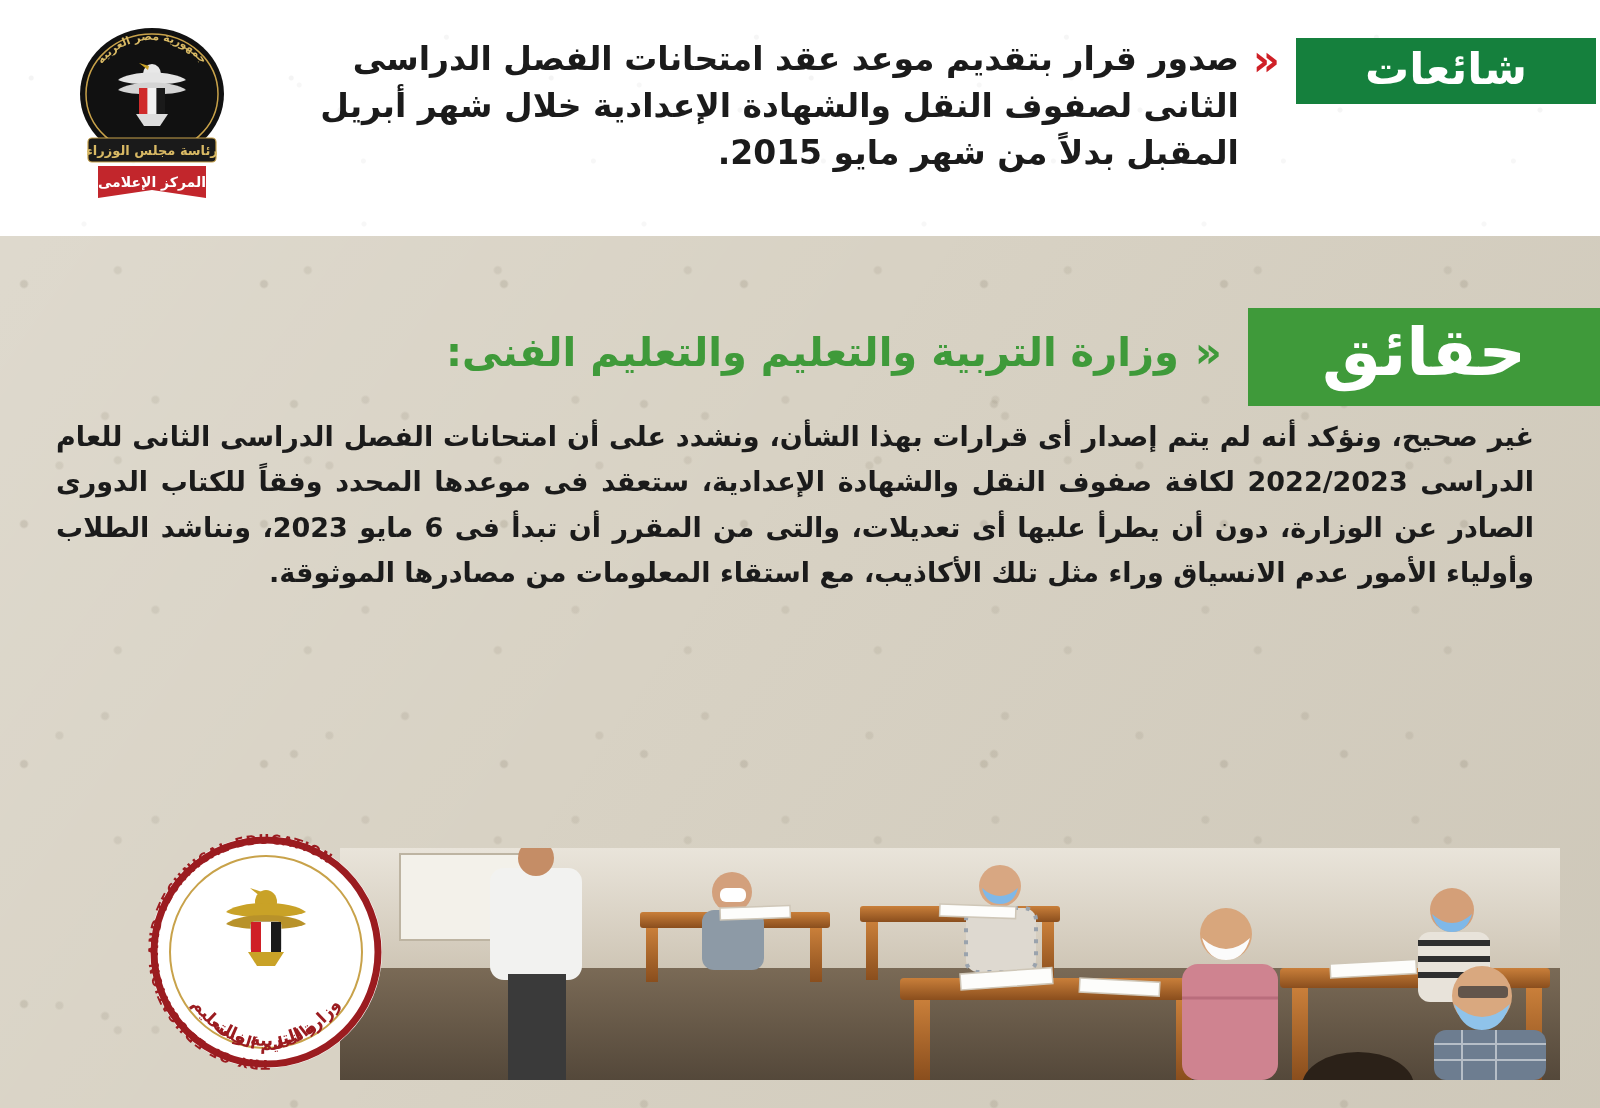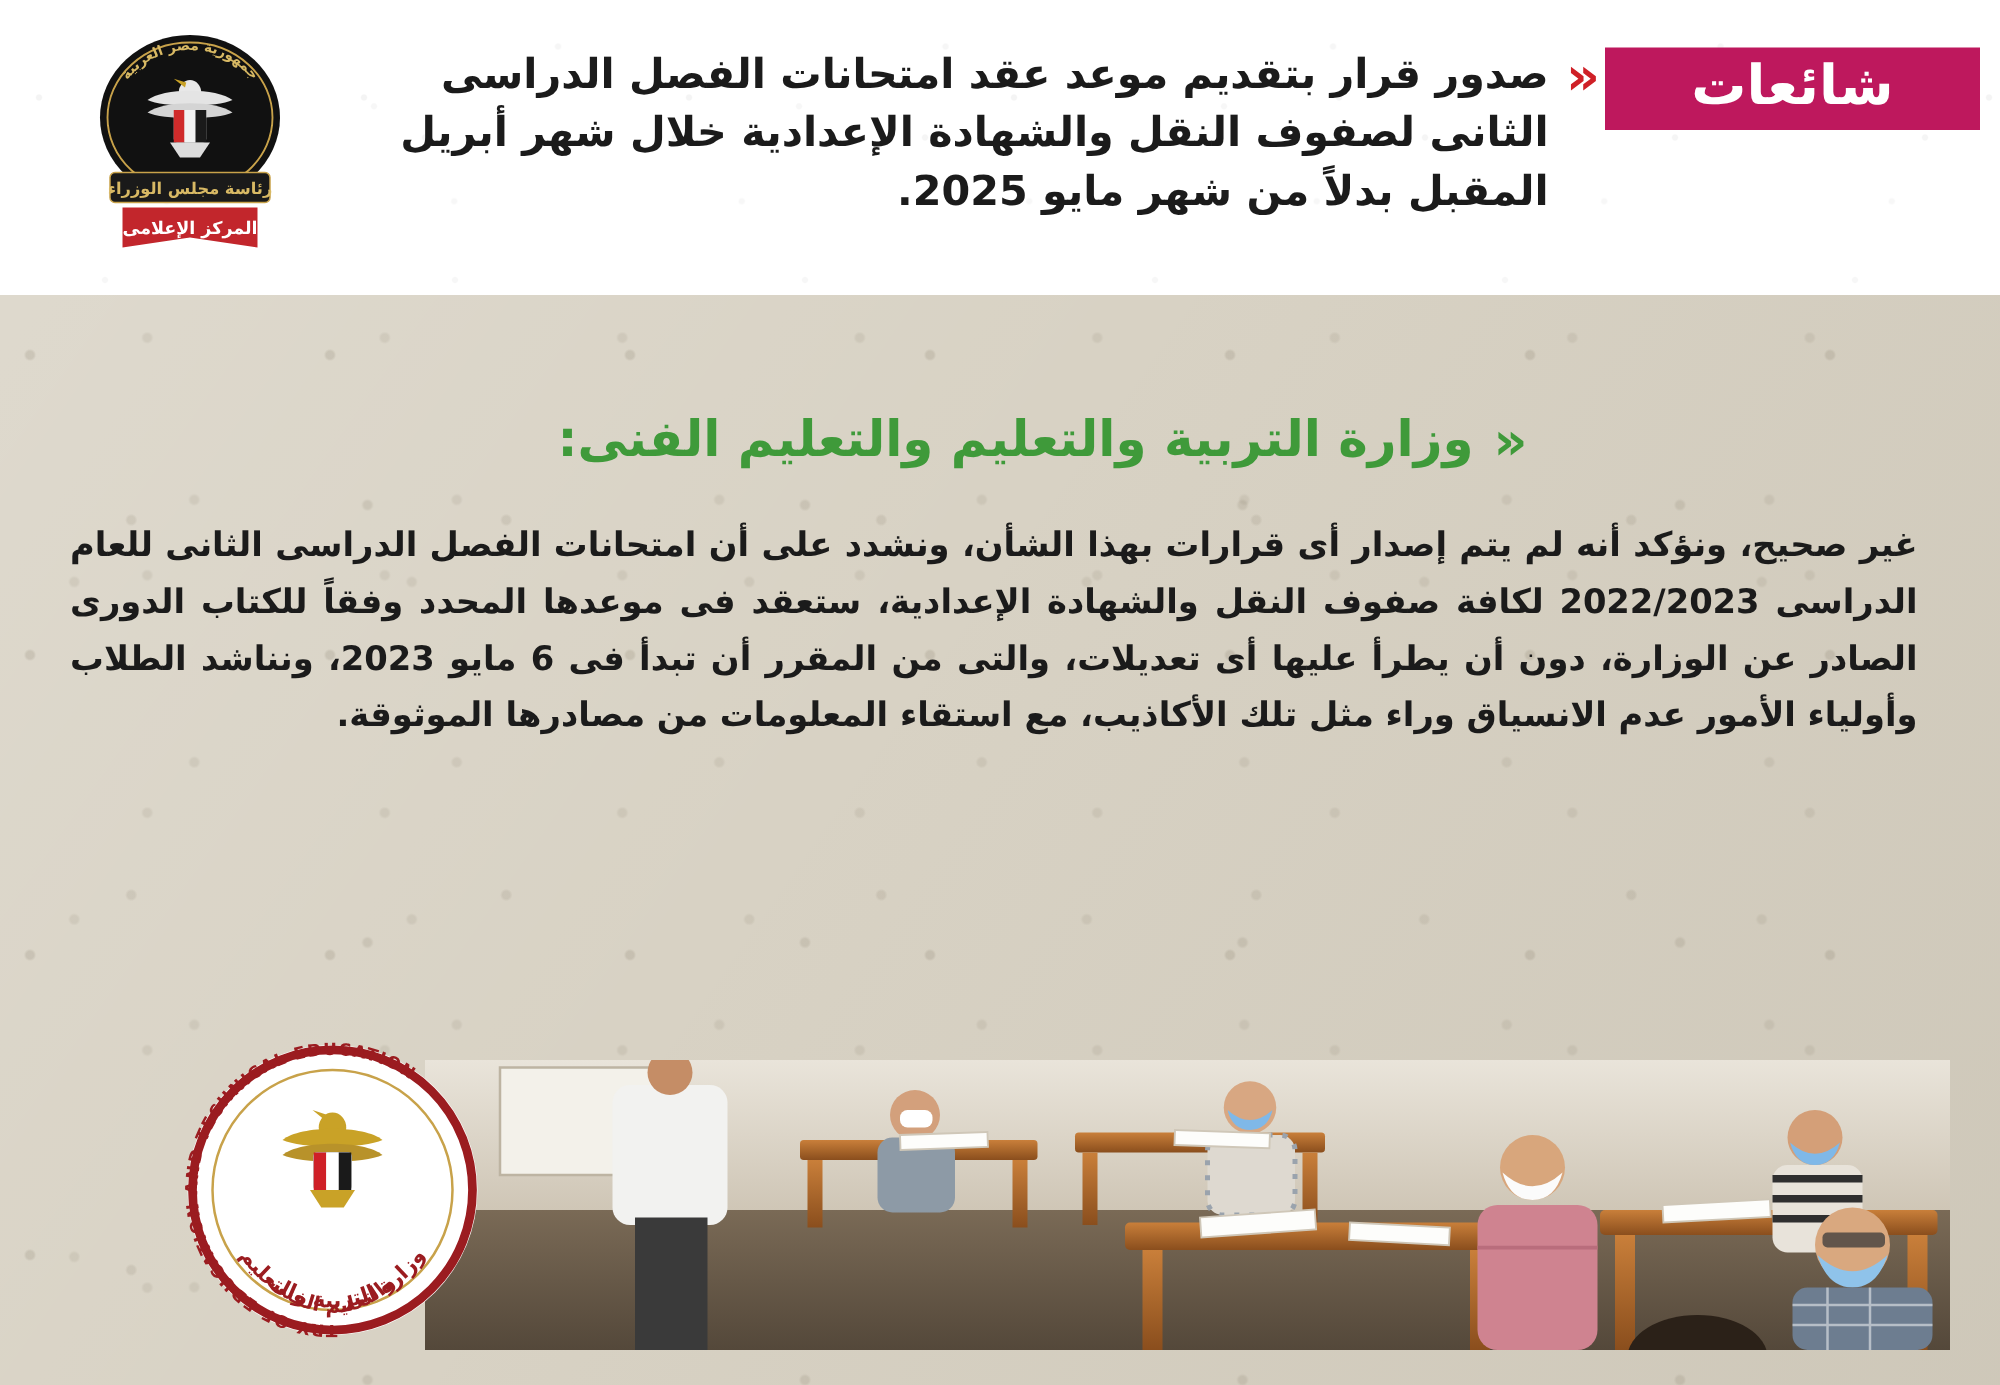--- a/index.html
+++ b/index.html
@@ -36,24 +36,24 @@
       radial-gradient(circle at 30% 80%, rgba(0,0,0,0.03) 0 2px, transparent 3px),
       radial-gradient(circle at 58% 70%, rgba(0,0,0,0.03) 0 2px, transparent 3px);
     background-size: 260px 260px, 310px 310px, 200px 200px, 340px 340px, 280px 280px, 230px 230px;
     pointer-events: none;
   }
 
   
   #rumour-badge {
     position: absolute;
     top: 38px;
-    right: 16px;
+    right: 4px;
     width: 300px;
     height: 66px;
-    background: #be185d;
+    background: #15803d;
     display: flex;
     align-items: center;
     justify-content: center;
   }
   #rumour-badge .badge-text {
     color: #ffffff;
     font-size: 44px;
     font-weight: bold;
     letter-spacing: 1px;
     line-height: 1;
@@ -239,21 +239,21 @@
       <rect x="20" y="116" width="128" height="24" rx="4" fill="#1a1a1a" stroke="#c8a24a" stroke-width="1.2"></rect>
       <text x="84" y="133" font-size="13" fill="#d8b964" text-anchor="middle" font-family="'DejaVu Sans',sans-serif" font-weight="bold">رئاسة مجلس الوزراء</text>
 
       <path d="M30,144 L138,144 L138,176 L84,168 L30,176 Z" fill="#c2262c"></path>
       <text x="84" y="165" font-size="14" fill="#ffffff" text-anchor="middle" font-family="'DejaVu Sans',sans-serif" font-weight="bold">المركز الإعلامى</text>
     </svg>
   </div>
 
   <div id="rumour-text-wrap">
     <span class="chev">«</span>
-    <div id="rumour-text">صدور قرار بتقديم موعد عقد امتحانات الفصل الدراسى الثانى لصفوف النقل والشهادة الإعدادية خلال شهر أبريل المقبل بدلاً من شهر مايو 2025.</div>
+    <div id="rumour-text">صدور قرار بتقديم موعد عقد امتحانات الفصل الدراسى الثانى لصفوف النقل والشهادة الإعدادية خلال شهر أبريل المقبل بدلاً من شهر مايو 2015.</div>
   </div>
 
   <div id="rumour-badge">
     <span class="badge-text">شائعات</span>
   </div>
 </section>
 
 <div id="torn-edge">
   <svg viewBox="0 0 1600 130" width="1600" height="130" preserveAspectRatio="none" aria-hidden="true">
 
@@ -288,20 +288,23 @@
              C490,92 456,118 418,104
              C380,90 348,116 310,102
              C272,88 240,112 202,98
              C164,84 130,104 92,90
              C56,77 28,96 0,86" fill="none" stroke="#efe9dd" stroke-width="5"></path>
   </svg>
 </div>
 
 <section id="facts-section">
 
+  <div id="facts-badge">
+    <span class="badge-text">حقائق</span>
+  </div>
 
   <div id="facts-source-wrap">
     <span class="chev green">«</span>
     <div id="facts-source">وزارة التربية والتعليم والتعليم الفنى:</div>
   </div>
 
   <div id="facts-body">غير صحيح، ونؤكد أنه لم يتم إصدار أى قرارات بهذا الشأن، ونشدد على أن امتحانات الفصل الدراسى الثانى للعام الدراسى 2022/2023 لكافة صفوف النقل والشهادة الإعدادية، ستعقد فى موعدها المحدد وفقاً للكتاب الدورى الصادر عن الوزارة، دون أن يطرأ عليها أى تعديلات، والتى من المقرر أن تبدأ فى 6 مايو 2023، ونناشد الطلاب وأولياء الأمور عدم الانسياق وراء مثل تلك الأكاذيب، مع استقاء المعلومات من مصادرها الموثوقة.</div>
 
   <div id="exam-photo">
     <svg viewBox="0 0 1220 232" width="1220" height="232" aria-hidden="true">

